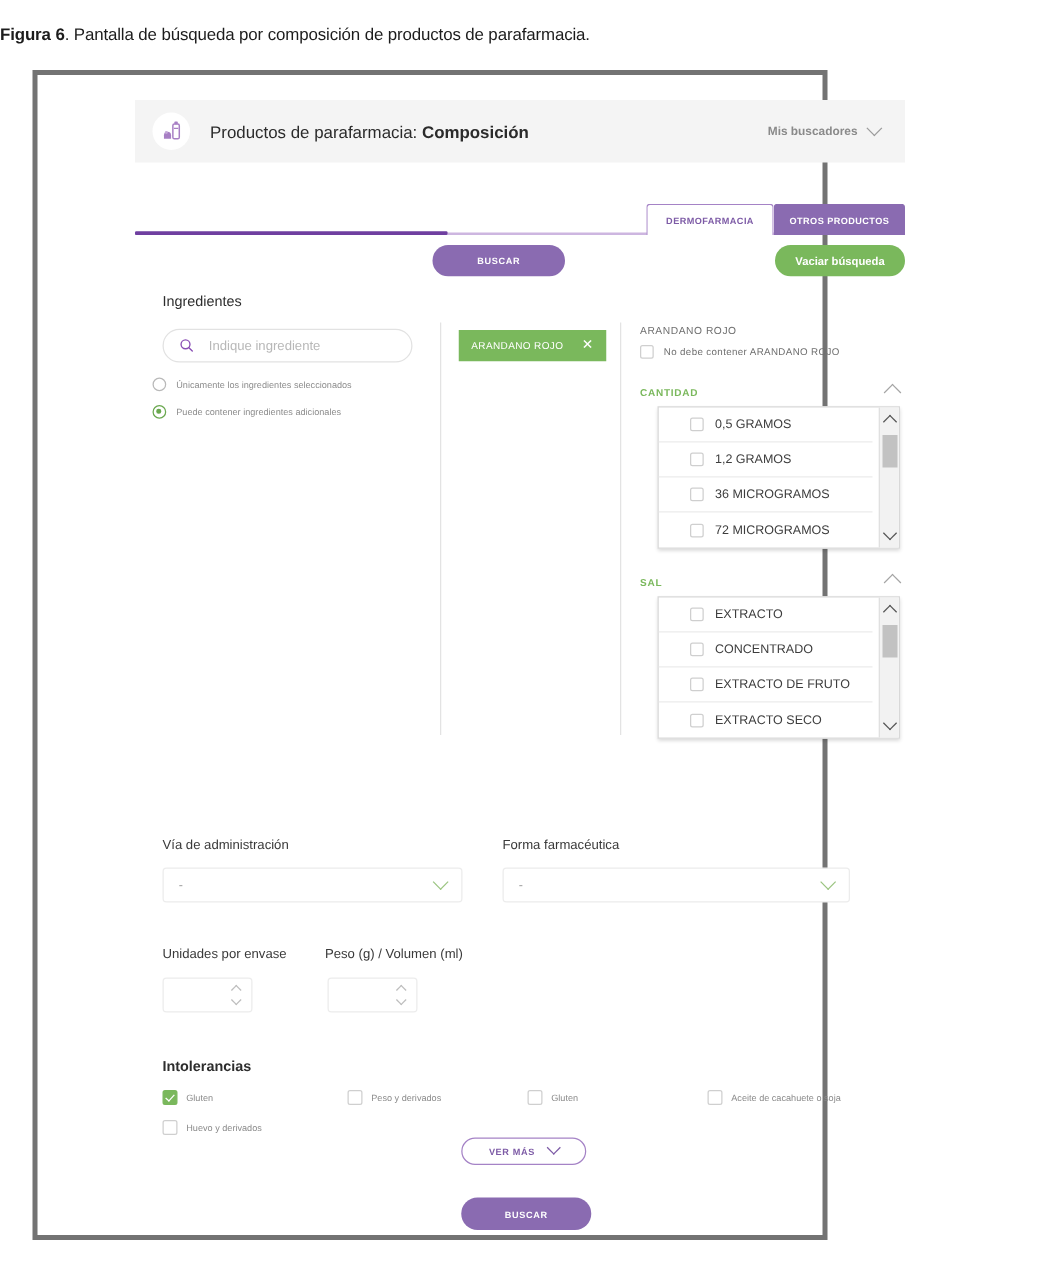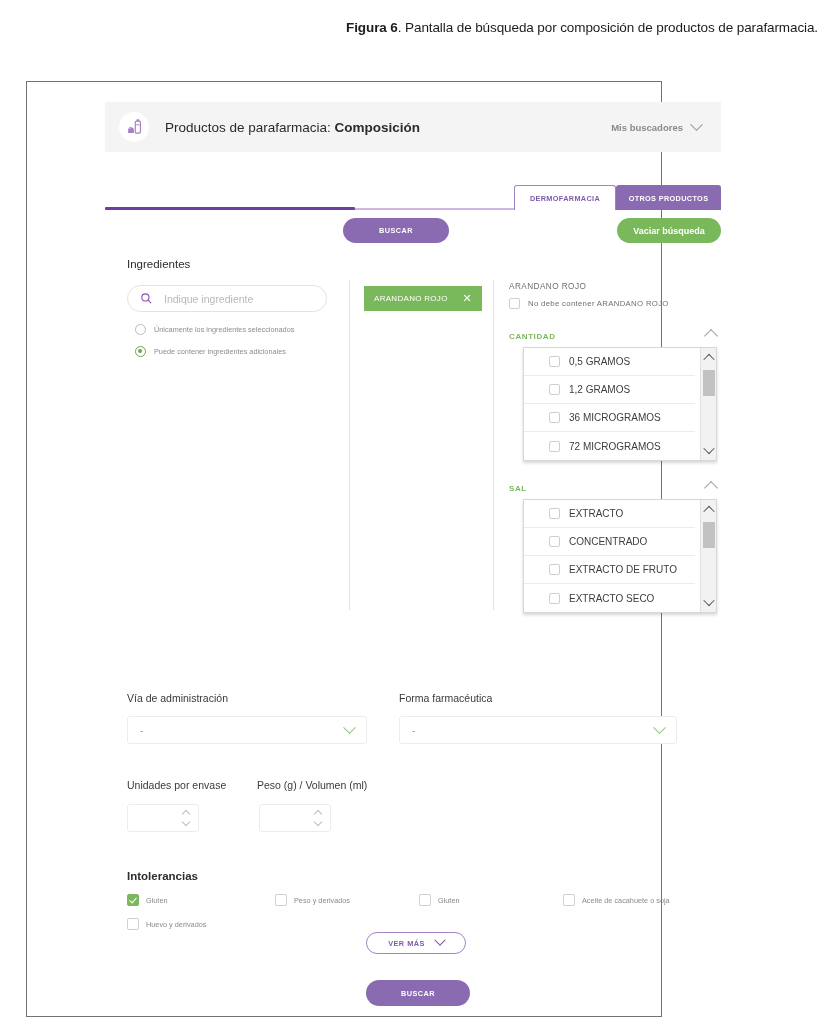--- a/index.html
+++ b/index.html
@@ -16,40 +16,38 @@
     overflow: hidden;
     position: relative;
   }
 
   
   .figure-caption {
     position: absolute;
     left: 0;
     top: 20px;
     width: 818px;
-    text-align: right;
     font-size: 13.5px;
     color: #1c1c1c;
     letter-spacing: -0.1px;
   }
   .figure-caption .fig-label {
     font-weight: bold;
   }
 
   
   .screen-frame {
     position: absolute;
     left: 26px;
     top: 56px;
     width: 636px;
     height: 936px;
-    border: 1px solid #737373;
-    background: #ffffff;
-    box-sizing: border-box;
-    margin-top: 25px;
+    border: 4px solid #737373;
+    background: #ffffff;
+    box-sizing: border-box;
   }
 
   
   .app-header {
     position: absolute;
     left: 78px;
     top: 20px;
     width: 616px;
     height: 50px;
     background: #f4f4f4;
@@ -224,21 +222,21 @@
     font-family: "Liberation Sans", sans-serif;
     font-size: 10.5px;
     color: #9d9d9d;
     background: transparent;
     margin-left: 9px;
   }
   .search-input::placeholder { color: #b8b8b8; }
 
   .radio-row {
     position: absolute;
-    left: 108px;
+    left: 92px;
     display: flex;
     align-items: center;
     gap: 8px;
     font-size: 7.3px;
     color: #8d8d8d;
   }
   .radio-row.r1 { top: 242px; }
   .radio-row.r2 { top: 264px; }
   .radio-dot {
     width: 11px;

